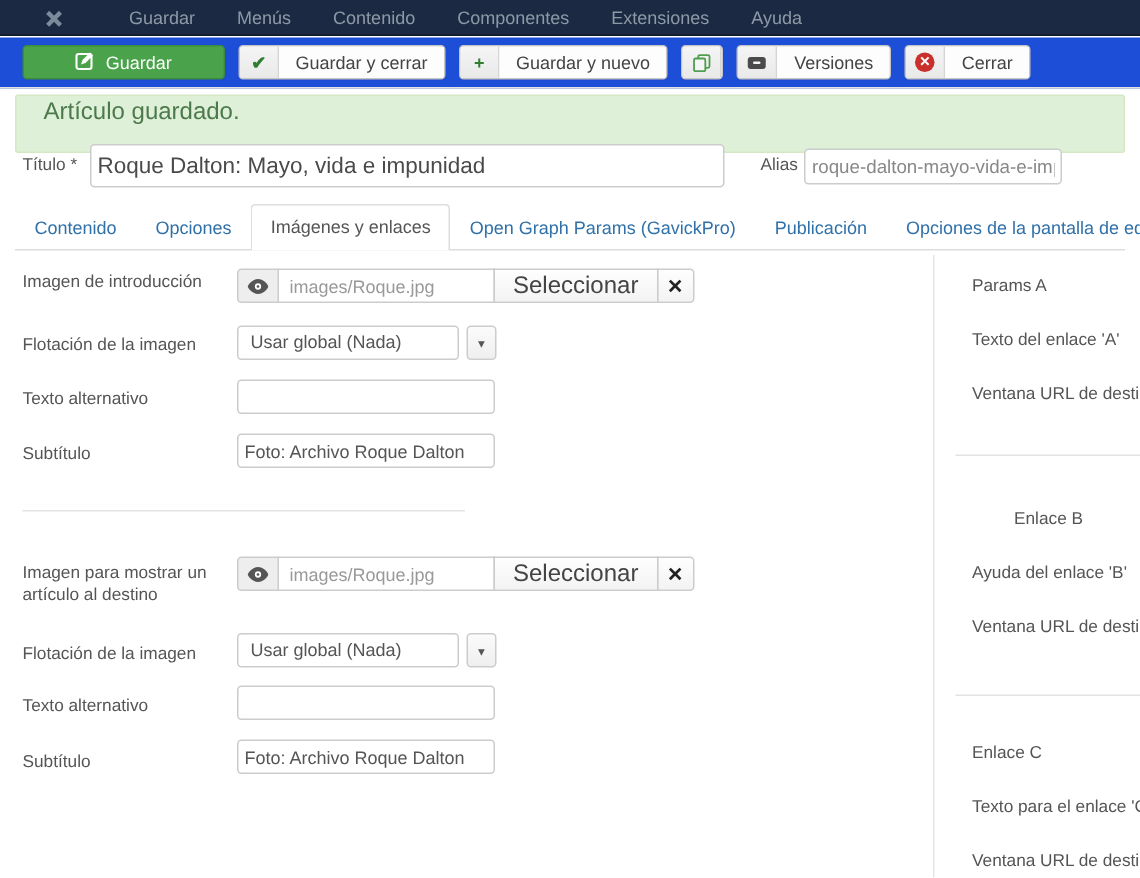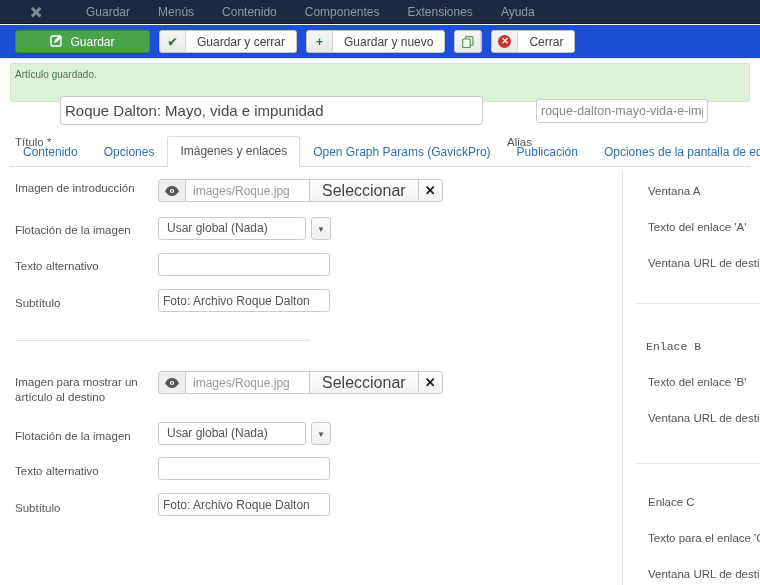--- a/index.html
+++ b/index.html
@@ -56,25 +56,25 @@
   .ic-plus  { color: #2f7d2f; font-weight: bold; font-size: 15px; }
   .ic-close-circle {
     width: 13px; height: 13px; border-radius: 50%; background: #c9302c; color: #fff;
     font-size: 9px; line-height: 13px; text-align: center; font-weight: bold;
   }
 
   
   .alert-success {
     position: absolute; top: 63px; left: 10px; right: 10px; height: 39px;
     background: #dff0d8; border: 1px solid #d3e8c3; border-radius: 2px;
-    color: #4c7a4c; font-size: 10px; line-height: 21px; padding-left: 4px;
-  }
-
-  
-  .lbl { position: absolute; font-size: 11.5px; color: #555; margin-top: 32px; }
+    color: #4c7a4c; font-size: 16px; line-height: 21px; padding-left: 18px;
+  }
+
+  
+  .lbl { position: absolute; font-size: 11.5px; color: #555; }
   .inp {
     position: absolute; border: 1px solid #ccc; border-radius: 3px; background: #fff;
     font-family: "Liberation Sans", sans-serif; font-size: 12px; color: #555;
     padding: 0 4px; outline: none;
   }
   #title-input { left: 60px; top: 96px; width: 423px; height: 29px; font-size: 15px; color: #4a4a4a; }
   #alias-input { left: 536px; top: 99px; width: 172px; height: 24px; color: #888; font-size: 12.5px; }
 
   
   .tabs {
@@ -94,21 +94,21 @@
 
   
   .flabel { position: absolute; font-size: 11.5px; color: #555; line-height: 15px; }
 
   .input-group { position: absolute; display: flex; height: 23px; }
   .ig-addon {
     width: 28px; background: #eee; border: 1px solid #ccc; border-radius: 3px 0 0 3px;
     display: flex; align-items: center; justify-content: center;
   }
   .ig-input {
-    width: 124px; border: 1px solid #ccc; border-left: none; background: #fff;
+    width: 144px; border: 1px solid #ccc; border-left: none; background: #fff;
     font-family: "Liberation Sans", sans-serif; font-size: 12px; color: #999;
     padding: 4px 7px; outline: none; border-radius: 0;
   }
   .ig-btn {
     border: 1px solid #ccc; border-left: 1px solid #ccc; margin-left: -1px;
     background: linear-gradient(#fefefe,#f3f3f3); font-size: 16px; color: #444;
     padding: 0 12px; display: flex; align-items: center; cursor: pointer;
   }
   .ig-x {
     width: 25px; justify-content: center; padding: 0; font-weight: bold; color: #222;
@@ -169,20 +169,29 @@
 
     <button class="btn">
       <span class="ic">
         <svg width="12" height="12" viewBox="0 0 12 12">
             <rect x="3.5" y="0.7" width="7.5" height="8.5" rx="1" fill="none" stroke="#4f9d4f" stroke-width="1.2"></rect>
             <rect x="0.7" y="3" width="7.5" height="8.5" rx="1" fill="#f5f5f5" stroke="#4f9d4f" stroke-width="1.2"></rect>
           </svg>
       </span>
     </button>
 
+    <button class="btn">
+      <span class="ic">
+        <svg width="13" height="10" viewBox="0 0 13 10">
+            <rect x="0.5" y="1" width="12" height="8" rx="2" fill="#4a4a4a"></rect>
+            <rect x="4" y="4" width="5" height="1.6" rx="0.8" fill="#f5f5f5"></rect>
+          </svg>
+      </span>
+      <span class="tx">Versiones</span>
+    </button>
 
     <button class="btn">
       <span class="ic">
           <span class="ic-close-circle">✕</span>
         </span>
       <span class="tx">Cerrar</span>
     </button>
   </div>
 
   <div class="alert-success">
@@ -249,28 +258,28 @@
   <div class="select-caret" style="left:311px; top:422px;">▾</div>
 
   <div class="flabel" style="left:15px; top:464px;">Texto alternativo</div>
   <input class="inp" style="left: 158px; top: 457px; width: 172px; height: 23px;" value="">
 
   <div class="flabel" style="left:15px; top:501px;">Subtítulo</div>
   <input class="inp" style="left: 158px; top: 493px; width: 172px; height: 23px;" value="Foto: Archivo Roque Dalton">
 
   <div class="vdiv" style="left:622px; top:170px; height:415px;"></div>
 
-  <div class="rlabel" style="left:648px; top:185px;">Ventana A</div>
+  <div class="rlabel" style="left:648px; top:185px;">Params A</div>
   <div class="rlabel" style="left:648px; top:221px;">Texto del enlace 'A'</div>
   <div class="rlabel" style="left:648px; top:257px;">Ventana URL de destino</div>
 
   <div class="hr" style="left:637px; top:303px; width:123px;"></div>
 
-  <div class="rlabel" style="left:646px; top:340px;font-family:Liberation Mono, monospace;">Enlace B</div>
-  <div class="rlabel" style="left:648px; top:376px;">Texto del enlace 'B'</div>
+  <div class="rlabel" style="left:676px; top:340px;">Enlace B</div>
+  <div class="rlabel" style="left:648px; top:376px;">Ayuda del enlace 'B'</div>
   <div class="rlabel" style="left:648px; top:412px;">Ventana URL de destino</div>
 
   <div class="hr" style="left:637px; top:463px; width:123px;"></div>
 
   <div class="rlabel" style="left:648px; top:496px;">Enlace C</div>
   <div class="rlabel" style="left:648px; top:532px;">Texto para el enlace 'C'</div>
   <div class="rlabel" style="left:648px; top:568px;">Ventana URL de destino</div>
 
 </div>
 

